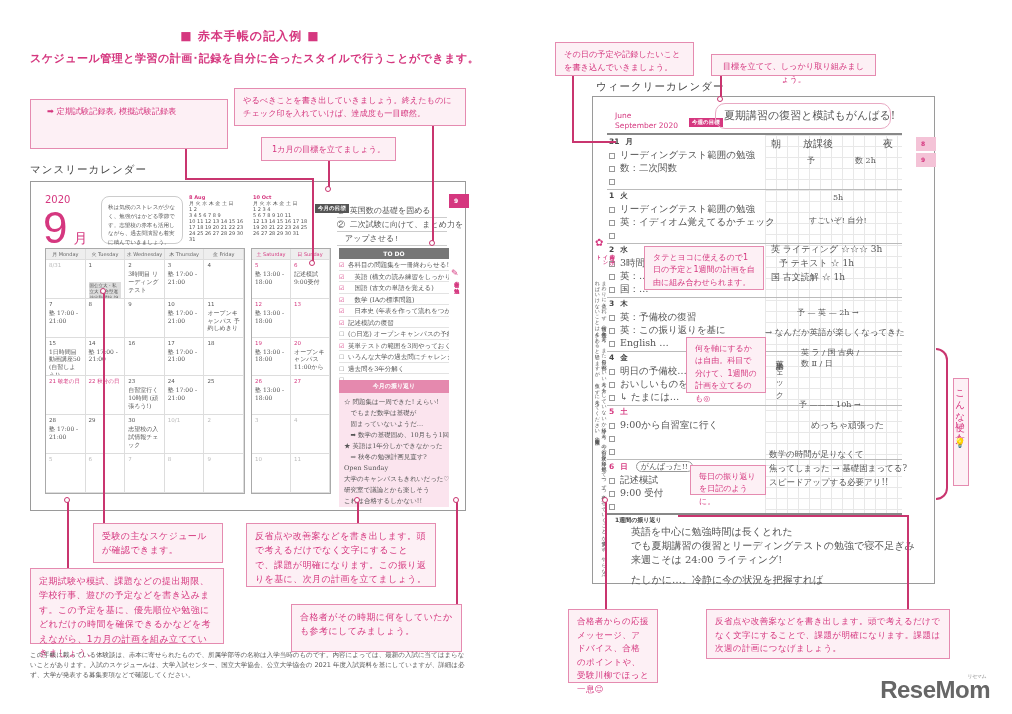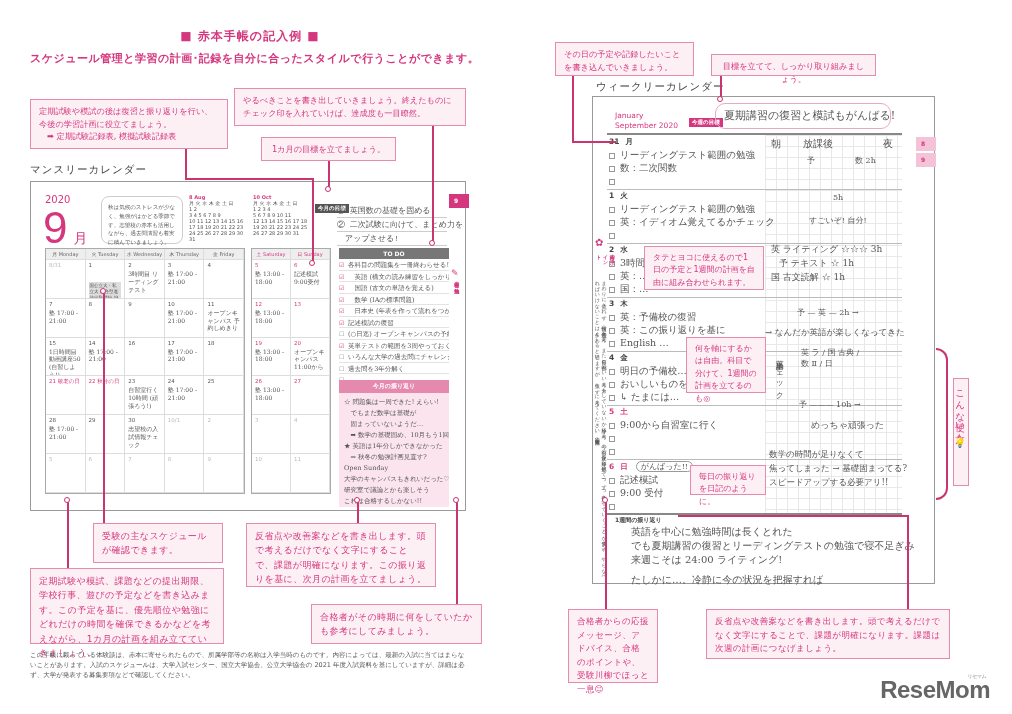--- a/index.html
+++ b/index.html
@@ -55,21 +55,20 @@
 .footnote b{display:block;font-size:7px;color:#333}
 .brace{position:absolute;border:2px solid #c9356f;border-left:none;border-radius:0 12px 12px 0}
 </style>
 </head>
 <body>
 
 <div class="abs title">■ 赤本手帳の記入例 ■</div>
 <div class="abs subtitle">スケジュール管理と学習の計画･記録を自分に合ったスタイルで行うことができます。</div>
 
 <div class="callout" style="left:30px;top:99px;width:198px;height:50px">
-  <div>定期試験や模試の後は復習と振り返りを行い、今後の学習計画に役立てましょう。</div>
   <div style="padding-left:8px">➡ 定期試験記録表, 模擬試験記録表</div>
 </div>
 <div class="callout" style="left:234px;top:88px;width:232px;height:38px">やるべきことを書き出していきましょう。終えたものにチェック印を入れていけば、達成度も一目瞭然。</div>
 <div class="callout" style="left:261px;top:137px;width:135px;height:24px;text-align:center">1カ月の目標を立てましょう。</div>
 
 <div class="section-label" style="left:30px;top:163px">マンスリーカレンダー</div>
 
 <div class="panel" style="left:30px;top:181px;width:436px;height:330px">
 
   <div class="abs yr" style="left:14px;top:12px">2020</div>
@@ -214,33 +213,33 @@
 <div class="line" style="left:67px;top:500px;width:1.5px;height:70px"></div>
 <div class="dot" style="left:64px;top:497px"></div>
 <div class="line" style="left:357px;top:500px;width:1.5px;height:24px"></div>
 <div class="dot" style="left:354px;top:497px"></div>
 <div class="line" style="left:456px;top:500px;width:1.5px;height:104px"></div>
 <div class="dot" style="left:453px;top:497px"></div>
 
 <div class="callout big" style="left:93px;top:523px;width:130px;height:40px">受験の主なスケジュールが確認できます。</div>
 <div class="callout big" style="left:30px;top:568px;width:194px;height:76px">定期試験や模試、課題などの提出期限、学校行事、遊びの予定などを書き込みます。この予定を基に、優先順位や勉強にどれだけの時間を確保できるかなどを考えながら、1カ月の計画を組み立てていきましょう。</div>
 <div class="callout big" style="left:246px;top:523px;width:190px;height:64px">反省点や改善案などを書き出します。頭で考えるだけでなく文字にすることで、課題が明確になります。この振り返りを基に、次月の計画を立てましょう。</div>
-<div class="callout big" style="left:311px;top:604px;width:171px;height:40px">合格者がその時期に何をしていたかも参考にしてみましょう。</div>
+<div class="callout big" style="left:291px;top:604px;width:171px;height:48px">合格者がその時期に何をしていたかも参考にしてみましょう。</div>
 
 <div class="footnote">
   <span>この手帳に載っている体験談は、赤本に寄せられたもので、所属学部等の名称は入学当時のものです。内容によっては、最新の入試に当てはまらないことがあります。入試のスケジュールは、大学入試センター、国立大学協会、公立大学協会の 2021 年度入試資料を基にしていますが、詳細は必ず、大学が発表する募集要項などで確認してください。</span>
 </div>
 
 <div class="callout" style="left:555px;top:42px;width:139px;height:34px">その日の予定や記録したいことを書き込んでいきましょう。</div>
 <div class="callout" style="left:711px;top:54px;width:165px;height:22px;text-align:center">目標を立てて、しっかり取り組みましょう。</div>
 <div class="section-label" style="left:596px;top:80px">ウィークリーカレンダー</div>
 
 <div class="panel" style="left:592px;top:96px;width:343px;height:488px">
   <div class="abs" style="left:22px;top:14px;color:#d5377f;font-size:7.5px;line-height:1.3">
-    <div>January</div>
+    <div>June</div>
     <div>September  2020</div>
   </div>
   <div class="abs" style="left:96px;top:12px"><span class="tag">今週の目標</span></div>
   <div class="abs hwr" style="left:122px;top:6px;width:176px;height:26px;border:1px solid #e9a9c3;border-radius:10px;font-size:11px;line-height:24px;padding-left:8px">夏期講習の復習と模試もがんばる!</div>
   <div class="abs" style="left:14px;top:36px;width:295px;height:1.5px;background:#888"></div>
 
   <div class="gridbg" style="left:172px;top:38px;width:137px;height:378px"></div>
 
   <div id="wk-days">
       <div class="wk-day" style="top: 40px;">

